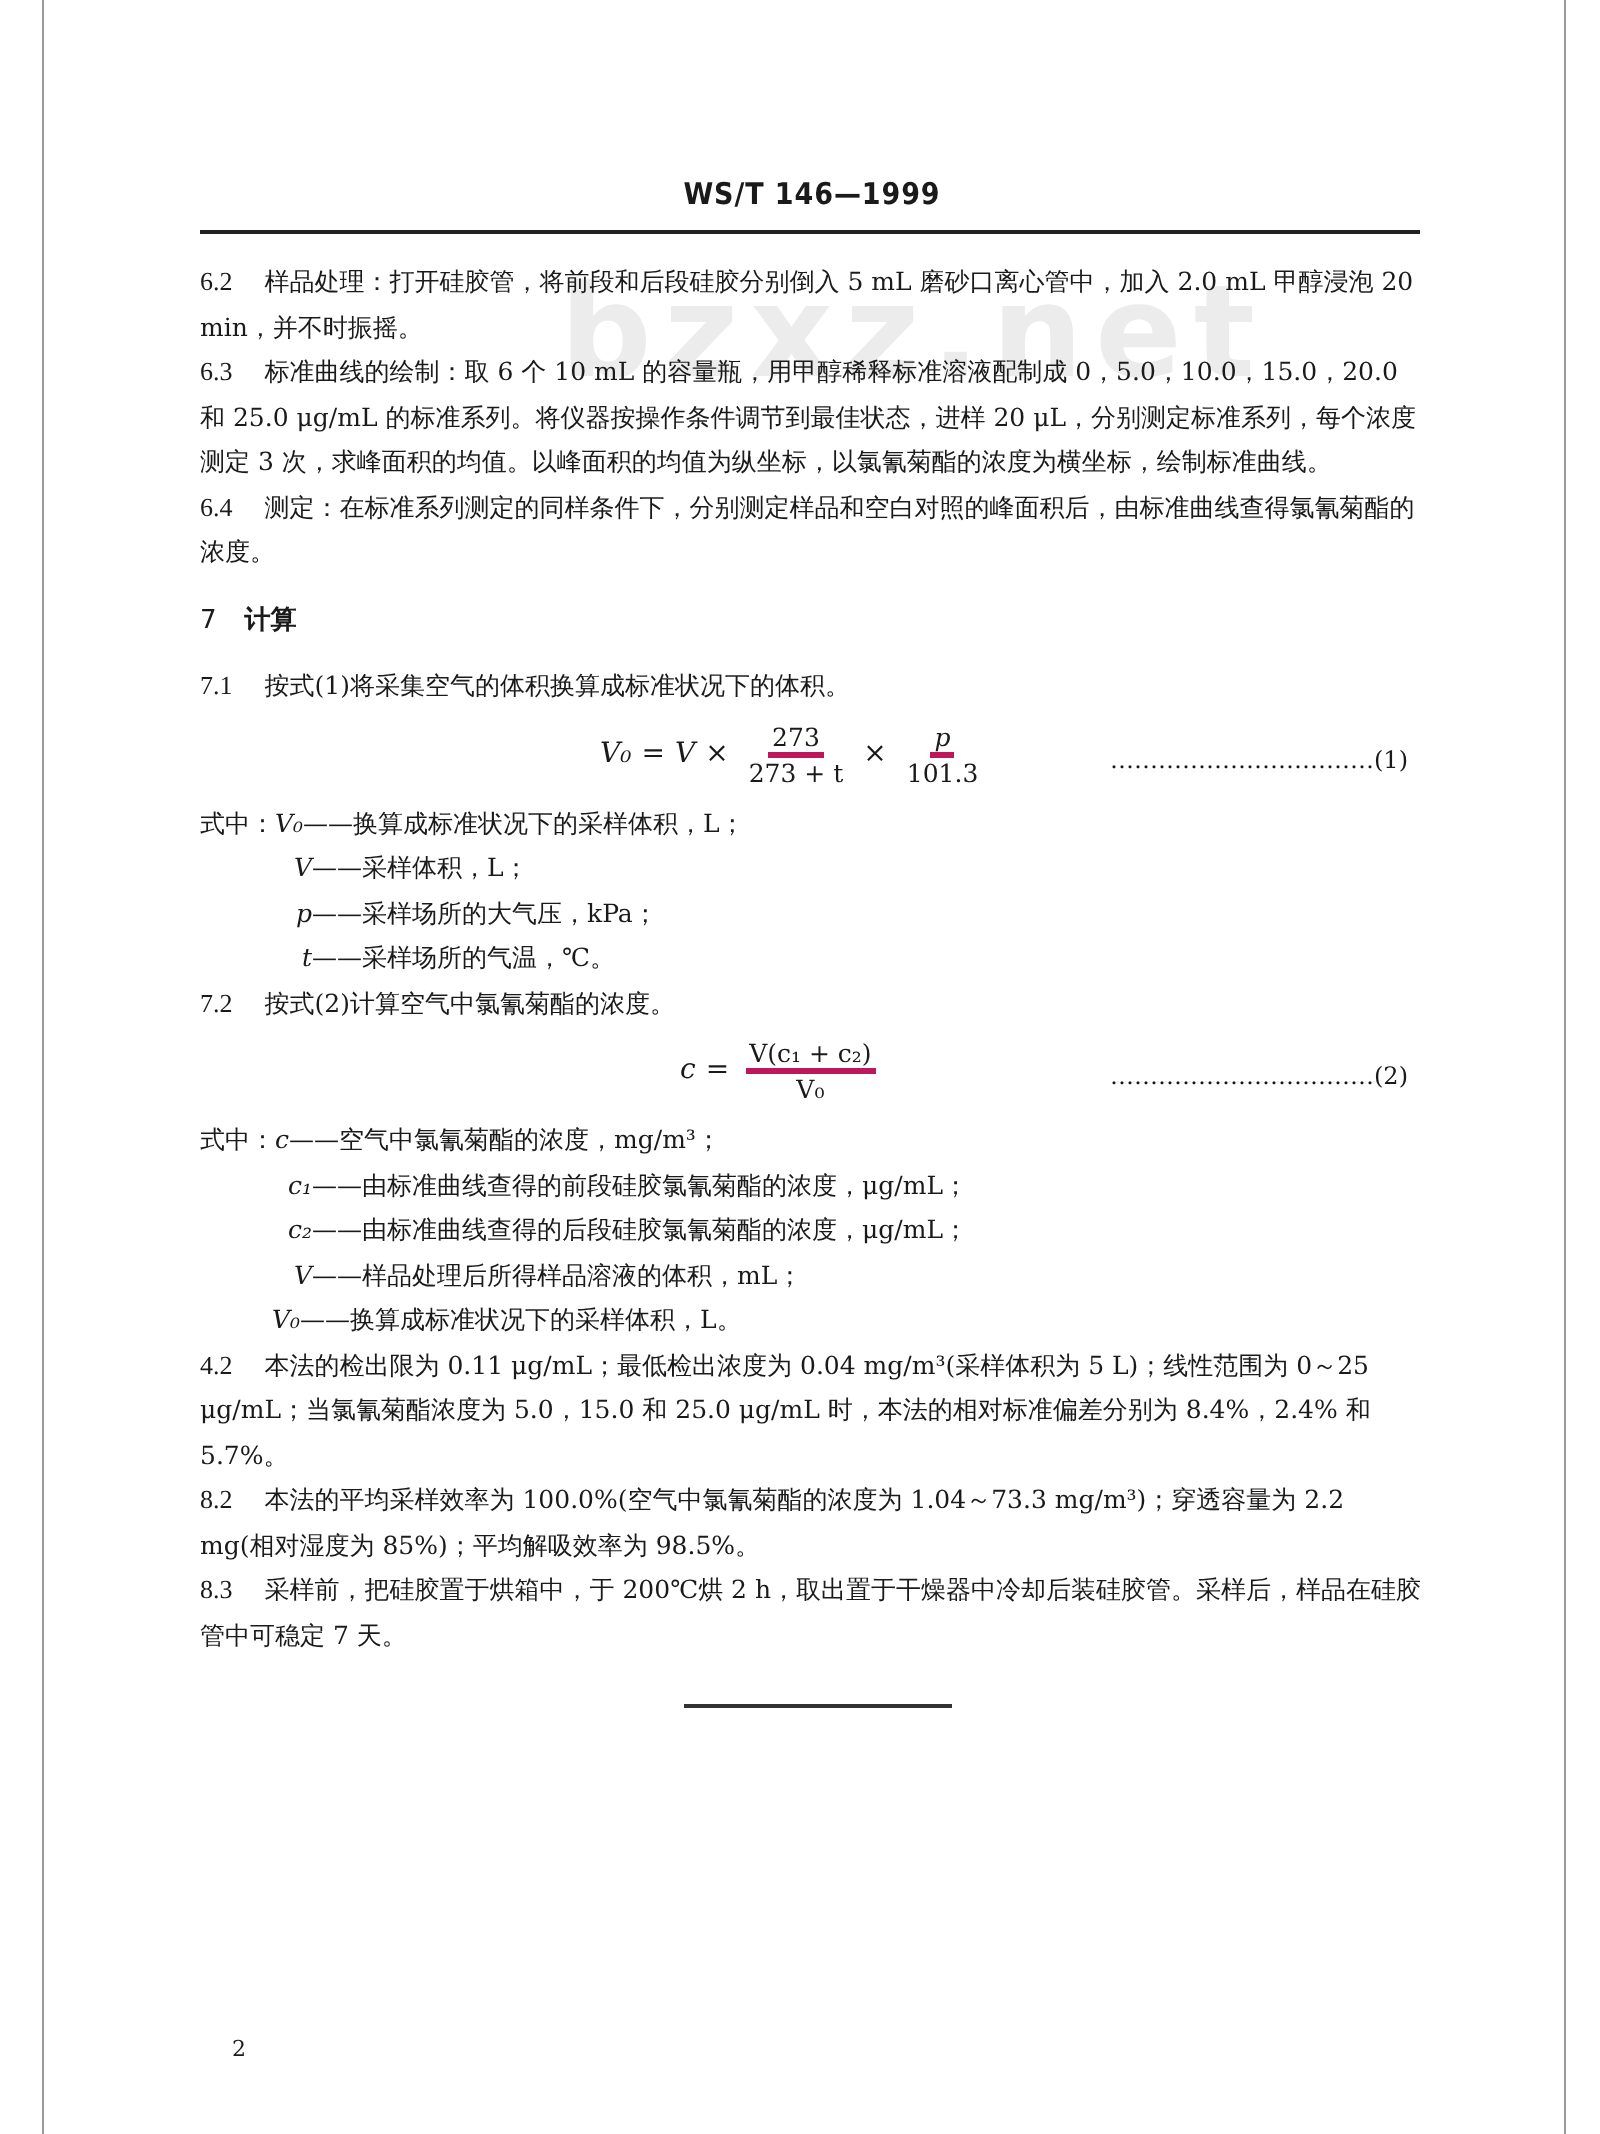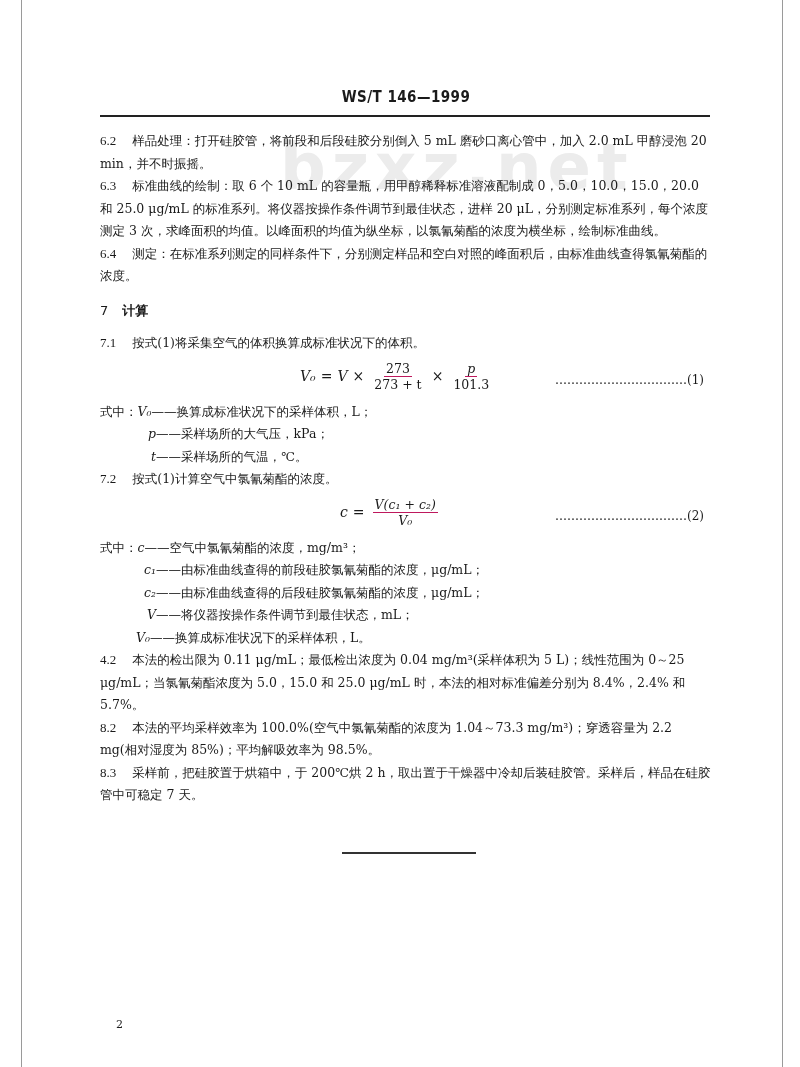--- a/index.html
+++ b/index.html
@@ -23,21 +23,21 @@
     }
     .header-rule { position: absolute; left: 0; top: 115px; width: 610px; height: 2px; background: #222; }
     .content { position: absolute; left: 0; top: 130px; width: 612px; font-size: 12.5px; line-height: 22.5px; }
     p { margin: 0; }
     .clause-no { font-family: Liberation Serif, serif; font-size: 13px; display: inline-block; margin-right: 16px; }
     .sec-title { font-weight: bold; margin: 12px 0 10px 0; font-size: 13px; }
     .sec-title .num { font-family: "DejaVu Sans", sans-serif; margin-right: 14px; font-weight: normal;}
     .formula-row { position: relative; height: 40px; margin: 4px 0 2px 0; }
     .formula { position: absolute; display: flex; align-items: center; font-style: italic; font-size: 14px; }
     .frac { display: inline-flex; flex-direction: column; align-items: center; margin: 0 3px; font-style: normal; font-size: 12.5px; line-height: 15px; }
-    .frac .num { border-bottom: 1px solid #be185d; padding: 0 2px; }
+    .frac .num { border-bottom: 3px solid #be185d; padding: 0 2px; }
     .frac .den { padding: 0 2px; }
     .op { font-style: normal; margin: 0 5px; }
     .eq-label { position: absolute; right: 8px; top: 10px; font-size: 12px; letter-spacing: 0; }
     .where { padding-left: 0; }
     .where-item { padding-left: 44px; }
     .where-item .sym { font-style: italic; display: inline-block; min-width: 12px; text-align: right; }
     .where-item.v0 { padding-left: 36px; }
     .where-item.ci { padding-left: 44px; }
     .end-rule { position: absolute; left: 242px; top: 852px; width: 134px; height: 2px; background: #333; }
     .page-no { position: absolute; left: 116px; top: 1018px; font-size: 11px; z-index: 1; }
@@ -74,41 +74,42 @@
         <span class="op">×</span>
         <span class="frac">
             <span class="num" style="font-style:italic">p</span>
             <span class="den">101.3</span>
           </span>
       </div>
       <span class="eq-label">……………………………(1)</span>
     </div>
     <div class="where">
       <p><span>式中：</span><span class="sym" style="font-style:italic">V₀</span><span>——换算成标准状况下的采样体积，L；</span></p>
+      <p class="where-item"><span class="sym">V</span><span>——采样体积，L；</span></p>
       <p class="where-item"><span class="sym">p</span><span>——采样场所的大气压，kPa；</span></p>
       <p class="where-item"><span class="sym">t</span><span>——采样场所的气温，℃。</span></p>
     </div>
 
-    <p><span class="clause-no">7.2</span><span>按式(1)计算空气中氯氰菊酯的浓度。</span></p>
+    <p><span class="clause-no">7.2</span><span>按式(2)计算空气中氯氰菊酯的浓度。</span></p>
     <div class="formula-row">
       <div class="formula" style="left:240px;top:2px;">
         <span>c</span>
         <span class="op">=</span>
-        <span class="frac" style="font-style:italic">
+        <span class="frac" style="">
             <span class="num">V(c₁ + c₂)</span>
             <span class="den">V₀</span>
           </span>
       </div>
       <span class="eq-label">……………………………(2)</span>
     </div>
     <div class="where">
       <p><span>式中：</span><span class="sym" style="font-style:italic">c</span><span>——空气中氯氰菊酯的浓度，mg/m³；</span></p>
       <p class="where-item ci"><span class="sym">c₁</span><span>——由标准曲线查得的前段硅胶氯氰菊酯的浓度，μg/mL；</span></p>
       <p class="where-item ci"><span class="sym">c₂</span><span>——由标准曲线查得的后段硅胶氯氰菊酯的浓度，μg/mL；</span></p>
-      <p class="where-item ci"><span class="sym">V</span><span>——将仪器按操作条件调节到最佳状态，mL；</span></p>
+      <p class="where-item ci"><span class="sym">V</span><span>——样品处理后所得样品溶液的体积，mL；</span></p>
       <p class="where-item v0"><span class="sym">V₀</span><span>——换算成标准状况下的采样体积，L。</span></p>
     </div>
 
 
     <p><span class="clause-no">4.2</span><span>本法的检出限为 0.11 μg/mL；最低检出浓度为 0.04 mg/m³(采样体积为 5 L)；线性范围为 0～25 μg/mL；当氯氰菊酯浓度为 5.0，15.0 和 25.0 μg/mL 时，本法的相对标准偏差分别为 8.4%，2.4% 和 5.7%。</span></p>
     <p><span class="clause-no">8.2</span><span>本法的平均采样效率为 100.0%(空气中氯氰菊酯的浓度为 1.04～73.3 mg/m³)；穿透容量为 2.2 mg(相对湿度为 85%)；平均解吸效率为 98.5%。</span></p>
     <p><span class="clause-no">8.3</span><span>采样前，把硅胶置于烘箱中，于 200℃烘 2 h，取出置于干燥器中冷却后装硅胶管。采样后，样品在硅胶管中可稳定 7 天。</span></p>
   </div>
 
   <div class="end-rule"></div>

